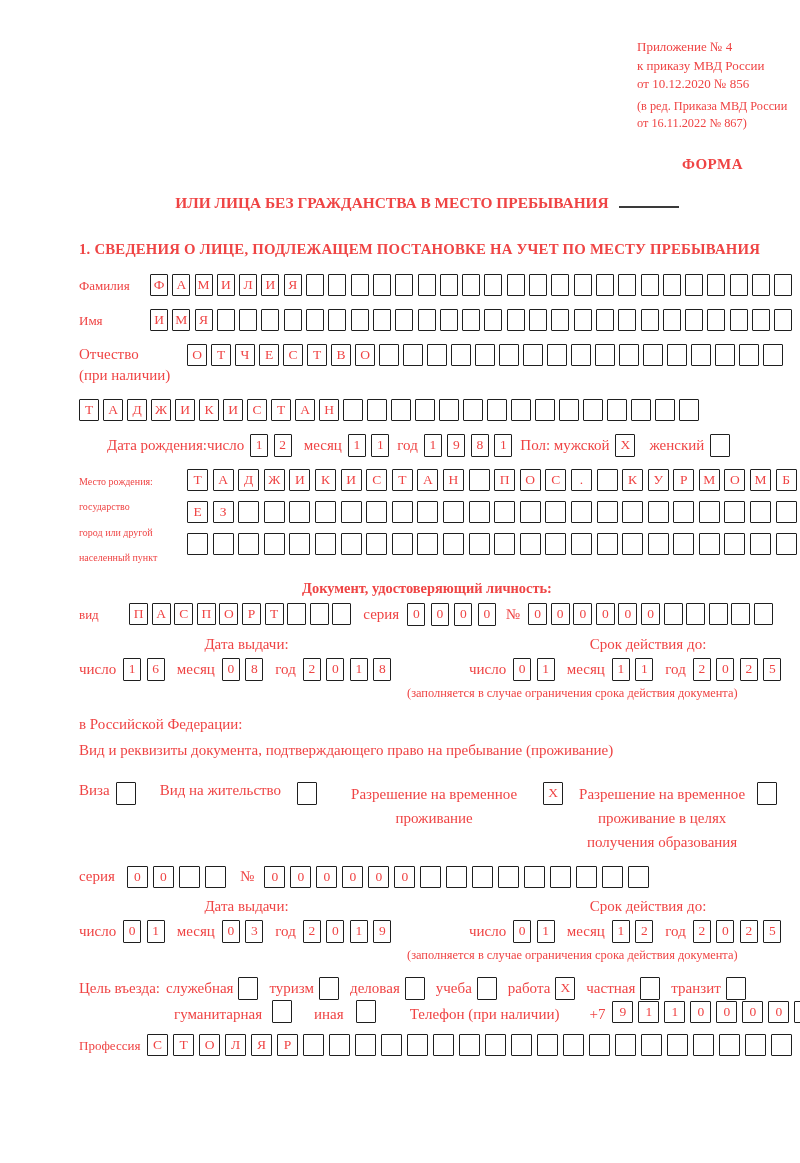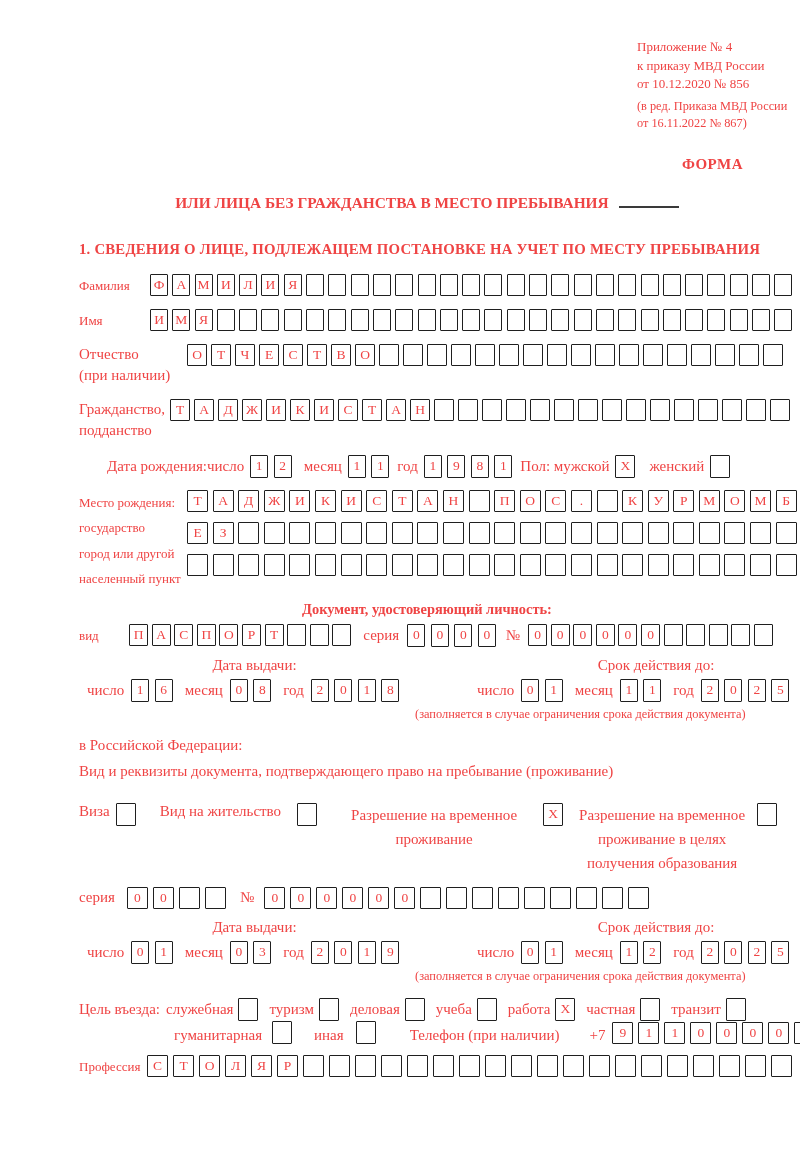--- a/index.html
+++ b/index.html
@@ -32,29 +32,29 @@
   .bxd{gap:5.5px}.bxd .cell{width:18px;height:23px;}
   .cbx{}.cbx .cell{width:20px;height:23px;}
   
   .w71{width:71px}.w108{width:108px}.w91{width:91px}.w50{width:50px}.w68{width:68px}
   
   .birth-row{display:flex;align-items:center;margin-top:13px;text-align:right;}
   .dlbl{font-size:15px;flex:none;}
   .mr6{margin-right:6px}.ml12{margin-left:12px}.ml14{margin-left:14px}.ml8{margin-left:8px}
   
   .col-group{display:flex;align-items:flex-start;margin-top:12px;}
-  .col-labels{flex:none;font-size:13px;}
+  .col-labels{flex:none;font-size:10px;}
   .bp-labels{width:108px;line-height:25.5px;}
   .col-rows{display:flex;flex-direction:column;}
   .bp-rows{gap:10px;}
   
   .doc-heading{text-align:center;font-weight:bold;font-size:14.4px;margin-top:9px;}
   
   .date-block{display:flex;margin-top:9px;align-items:flex-start;}
-  .dcol-l{width:335px;flex:none;margin-left:8px;}
+  .dcol-l{width:335px;flex:none;}
   .dcol-r{flex:none;width:358px;padding-left:55px;box-sizing:content-box;}
   .date-heading{text-align:center;font-size:15px;line-height:19px;}
   .dgrow{display:flex;align-items:center;margin-top:4px;}
   .dgrow .dlbl{margin-right:7px;}
   .dgap{width:12px;flex:none;}
   .date-note{font-size:12.4px;margin-top:5px;white-space:nowrap;margin-left:-62px;}
   
   .intro{font-size:15px;line-height:26px;margin-top:10px;}
   
   .visa-row{display:flex;align-items:flex-start;margin-top:19px;}
@@ -188,24 +188,20 @@
         <span class="cell"></span>
         <span class="cell"></span>
         <span class="cell"></span>
         <span class="cell"></span>
         <span class="cell"></span>
         <span class="cell"></span>
       </span>
   </div>
 
   <div class="frow">
-    <span class="lbl-block w91">
-      <div>Гражданство,</div>
-      <div>подданство</div>
-    </span>
     <span class="boxes bx20">
         <span class="cell">Т</span>
         <span class="cell">А</span>
         <span class="cell">Д</span>
         <span class="cell">Ж</span>
         <span class="cell">И</span>
         <span class="cell">К</span>
         <span class="cell">И</span>
         <span class="cell">С</span>
         <span class="cell">Т</span>

